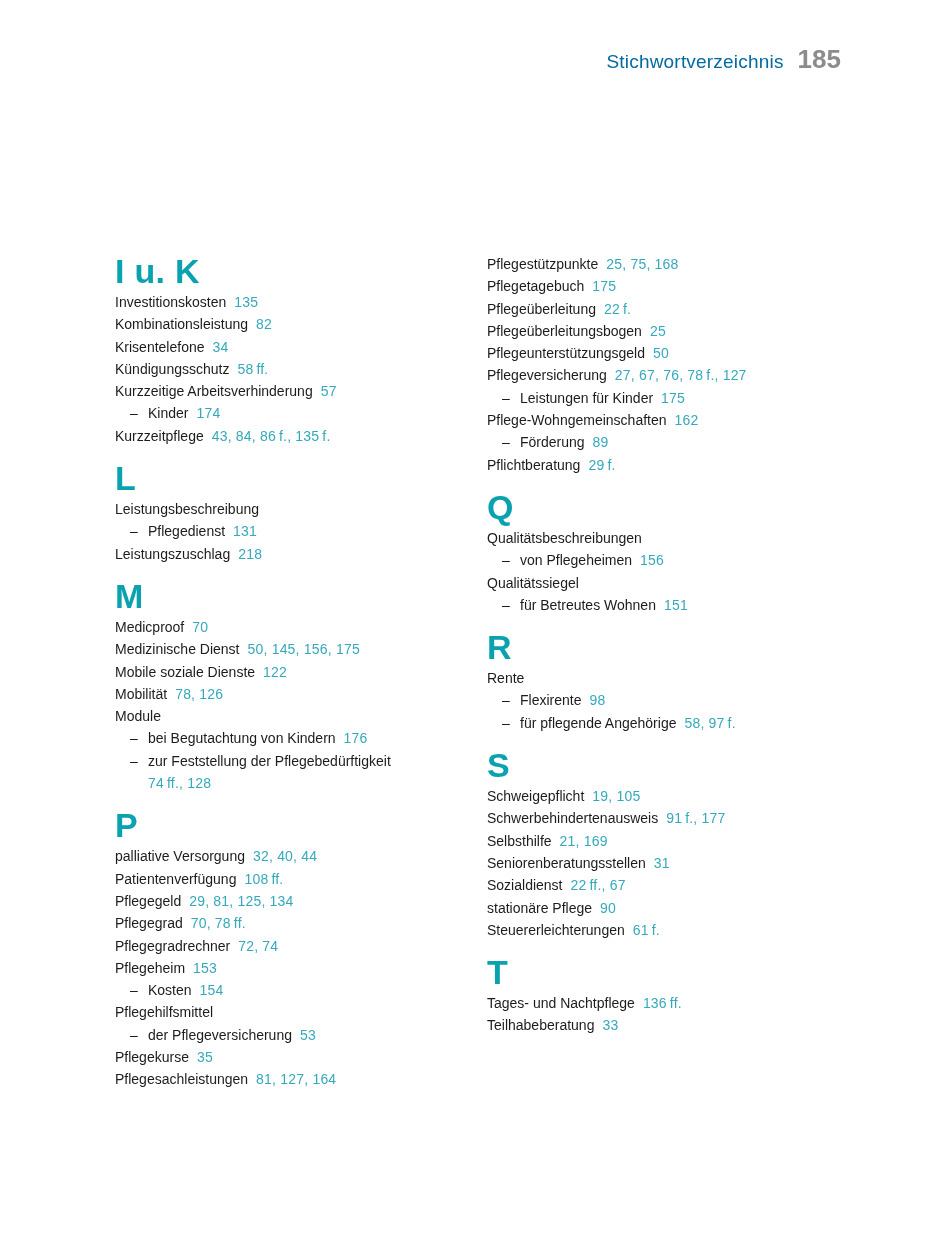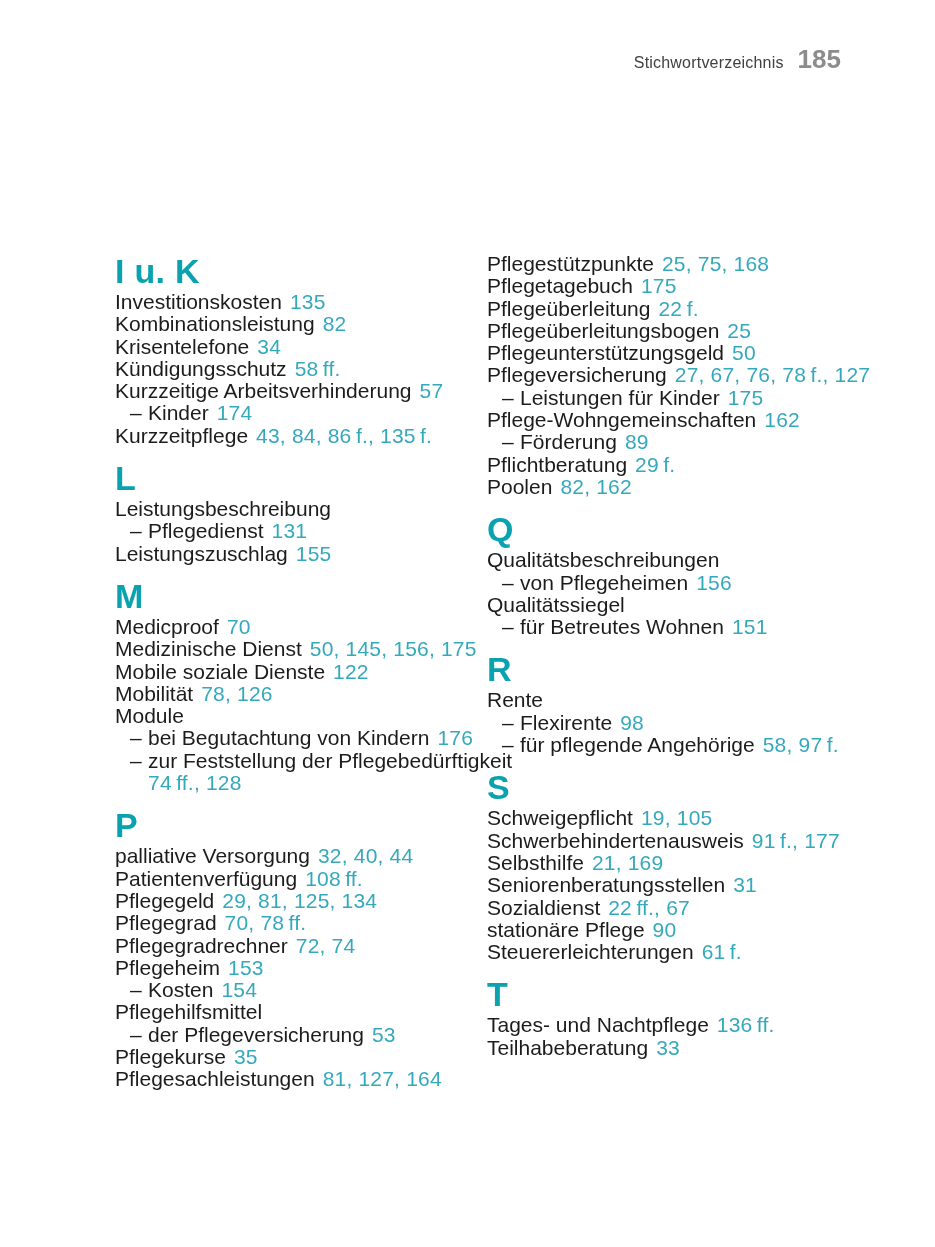--- a/index.html
+++ b/index.html
@@ -15,22 +15,22 @@
   .header {
     position: absolute;
     top: 44px;
     right: 94px;
     display: flex;
     align-items: baseline;
     gap: 14px;
     white-space: nowrap;
   }
   .header .running-title {
-    font-size: 16px;
-    color: #404040;
+    font-size: 19px;
+    color: #0369a1;
     letter-spacing: 0.2px;
   }
   .header .folio {
     font-size: 26px;
     font-weight: bold;
     color: #8c8c8c;
   }
   .content {
     position: absolute;
     top: 253px;
@@ -45,21 +45,21 @@
     font-size: 34px;
     line-height: 36px;
     font-weight: bold;
     color: #0ba2b0;
     margin: 13px 0 2px 0;
     letter-spacing: 0.3px;
   }
   .col .letter:first-child { margin-top: 0; }
   .entry {
     position: relative;
-    font-size: 21px;
+    font-size: 14px;
     line-height: 22.3px;
     color: #1c1c1c;
     white-space: nowrap;
   }
   .entry .term { color: #1c1c1c; }
   .entry .pages {
     color: #35a9bc;
     margin-left: 8px;
     letter-spacing: 0.2px;
   }
@@ -87,21 +87,21 @@
         <div class="entry"><span class="term">Investitionskosten</span><span class="pages">135</span></div>
         <div class="entry"><span class="term">Kombinationsleistung</span><span class="pages">82</span></div>
         <div class="entry"><span class="term">Krisentelefone</span><span class="pages">34</span></div>
         <div class="entry"><span class="term">Kündigungsschutz</span><span class="pages">58 ff.</span></div>
         <div class="entry"><span class="term">Kurzzeitige Arbeitsverhinderung</span><span class="pages">57</span></div>
         <div class="entry sub"><span class="dash">–</span><span class="term">Kinder</span><span class="pages">174</span></div>
         <div class="entry"><span class="term">Kurzzeitpflege</span><span class="pages">43, 84, 86 f., 135 f.</span></div>
         <div class="letter">L</div>
         <div class="entry"><span class="term">Leistungsbeschreibung</span></div>
         <div class="entry sub"><span class="dash">–</span><span class="term">Pflegedienst</span><span class="pages">131</span></div>
-        <div class="entry"><span class="term">Leistungszuschlag</span><span class="pages">155</span></div>
+        <div class="entry"><span class="term">Leistungszuschlag</span><span class="pages">218</span></div>
         <div class="letter">M</div>
         <div class="entry"><span class="term">Medicproof</span><span class="pages">70</span></div>
         <div class="entry"><span class="term">Medizinische Dienst</span><span class="pages">50, 145, 156, 175</span></div>
         <div class="entry"><span class="term">Mobile soziale Dienste</span><span class="pages">122</span></div>
         <div class="entry"><span class="term">Mobilität</span><span class="pages">78, 126</span></div>
         <div class="entry"><span class="term">Module</span></div>
         <div class="entry sub"><span class="dash">–</span><span class="term">bei Begutachtung von Kindern</span><span class="pages">176</span></div>
         <div class="entry sub"><span class="dash">–</span><span class="term">zur Feststellung der Pflegebedürftigkeit</span></div>
         <div class="entry cont"><span class="pages">74 ff., 128</span></div>
         <div class="letter">P</div>
@@ -121,21 +121,20 @@
         <div class="entry"><span class="term">Pflegestützpunkte</span><span class="pages">25, 75, 168</span></div>
         <div class="entry"><span class="term">Pflegetagebuch</span><span class="pages">175</span></div>
         <div class="entry"><span class="term">Pflegeüberleitung</span><span class="pages">22 f.</span></div>
         <div class="entry"><span class="term">Pflegeüberleitungsbogen</span><span class="pages">25</span></div>
         <div class="entry"><span class="term">Pflegeunterstützungsgeld</span><span class="pages">50</span></div>
         <div class="entry"><span class="term">Pflegeversicherung</span><span class="pages">27, 67, 76, 78 f., 127</span></div>
         <div class="entry sub"><span class="dash">–</span><span class="term">Leistungen für Kinder</span><span class="pages">175</span></div>
         <div class="entry"><span class="term">Pflege-Wohngemeinschaften</span><span class="pages">162</span></div>
         <div class="entry sub"><span class="dash">–</span><span class="term">Förderung</span><span class="pages">89</span></div>
         <div class="entry"><span class="term">Pflichtberatung</span><span class="pages">29 f.</span></div>
-        <div class="entry"><span class="term">Poolen</span><span class="pages">82, 162</span></div>
         <div class="letter">Q</div>
         <div class="entry"><span class="term">Qualitätsbeschreibungen</span></div>
         <div class="entry sub"><span class="dash">–</span><span class="term">von Pflegeheimen</span><span class="pages">156</span></div>
         <div class="entry"><span class="term">Qualitätssiegel</span></div>
         <div class="entry sub"><span class="dash">–</span><span class="term">für Betreutes Wohnen</span><span class="pages">151</span></div>
         <div class="letter">R</div>
         <div class="entry"><span class="term">Rente</span></div>
         <div class="entry sub"><span class="dash">–</span><span class="term">Flexirente</span><span class="pages">98</span></div>
         <div class="entry sub"><span class="dash">–</span><span class="term">für pflegende Angehörige</span><span class="pages">58, 97 f.</span></div>
         <div class="letter">S</div>

